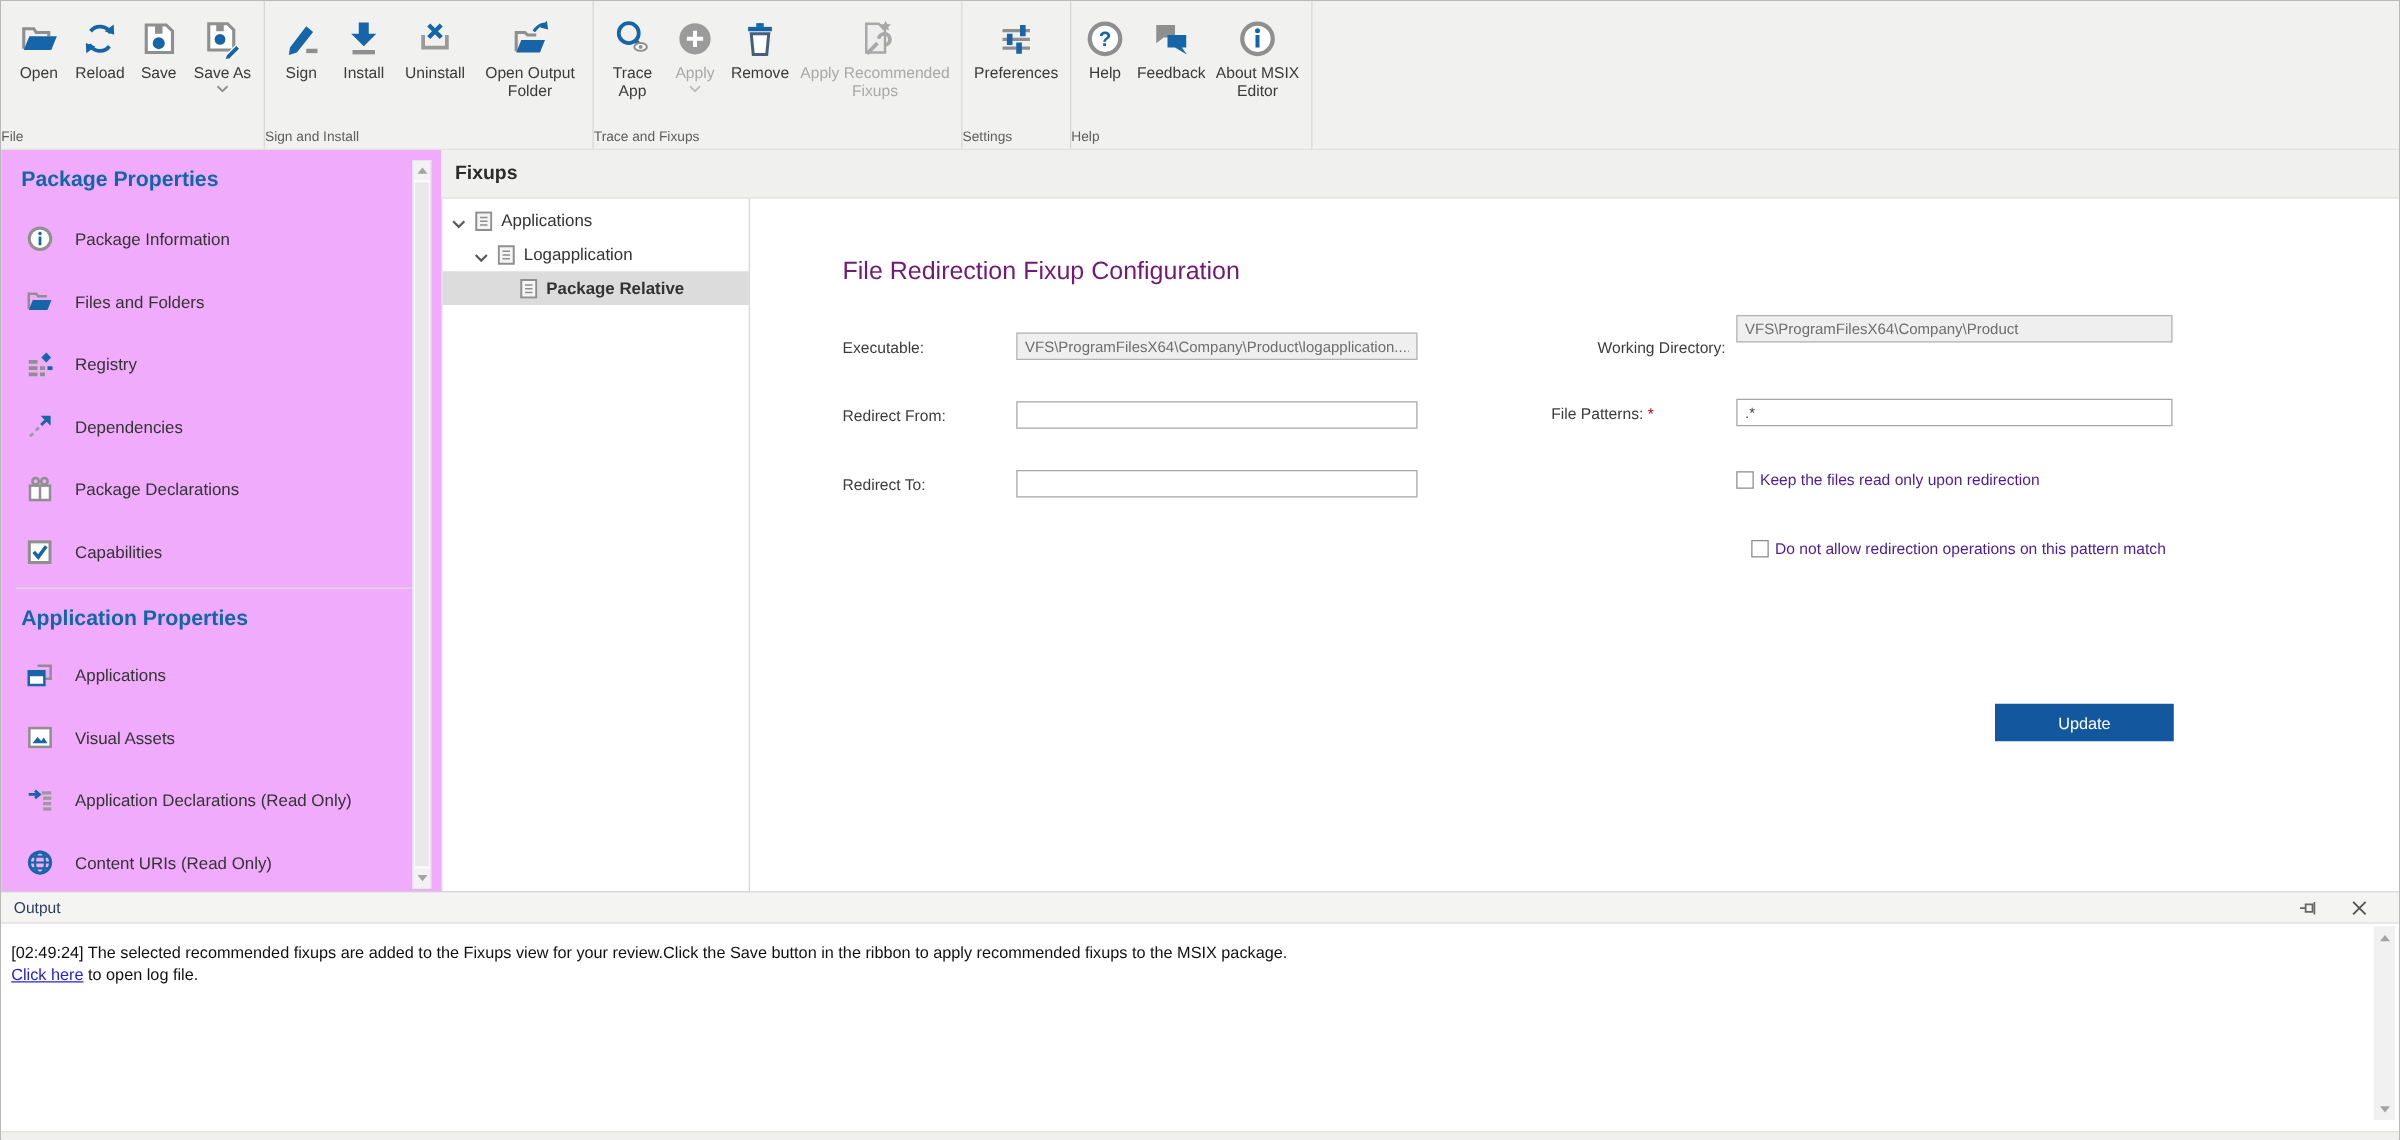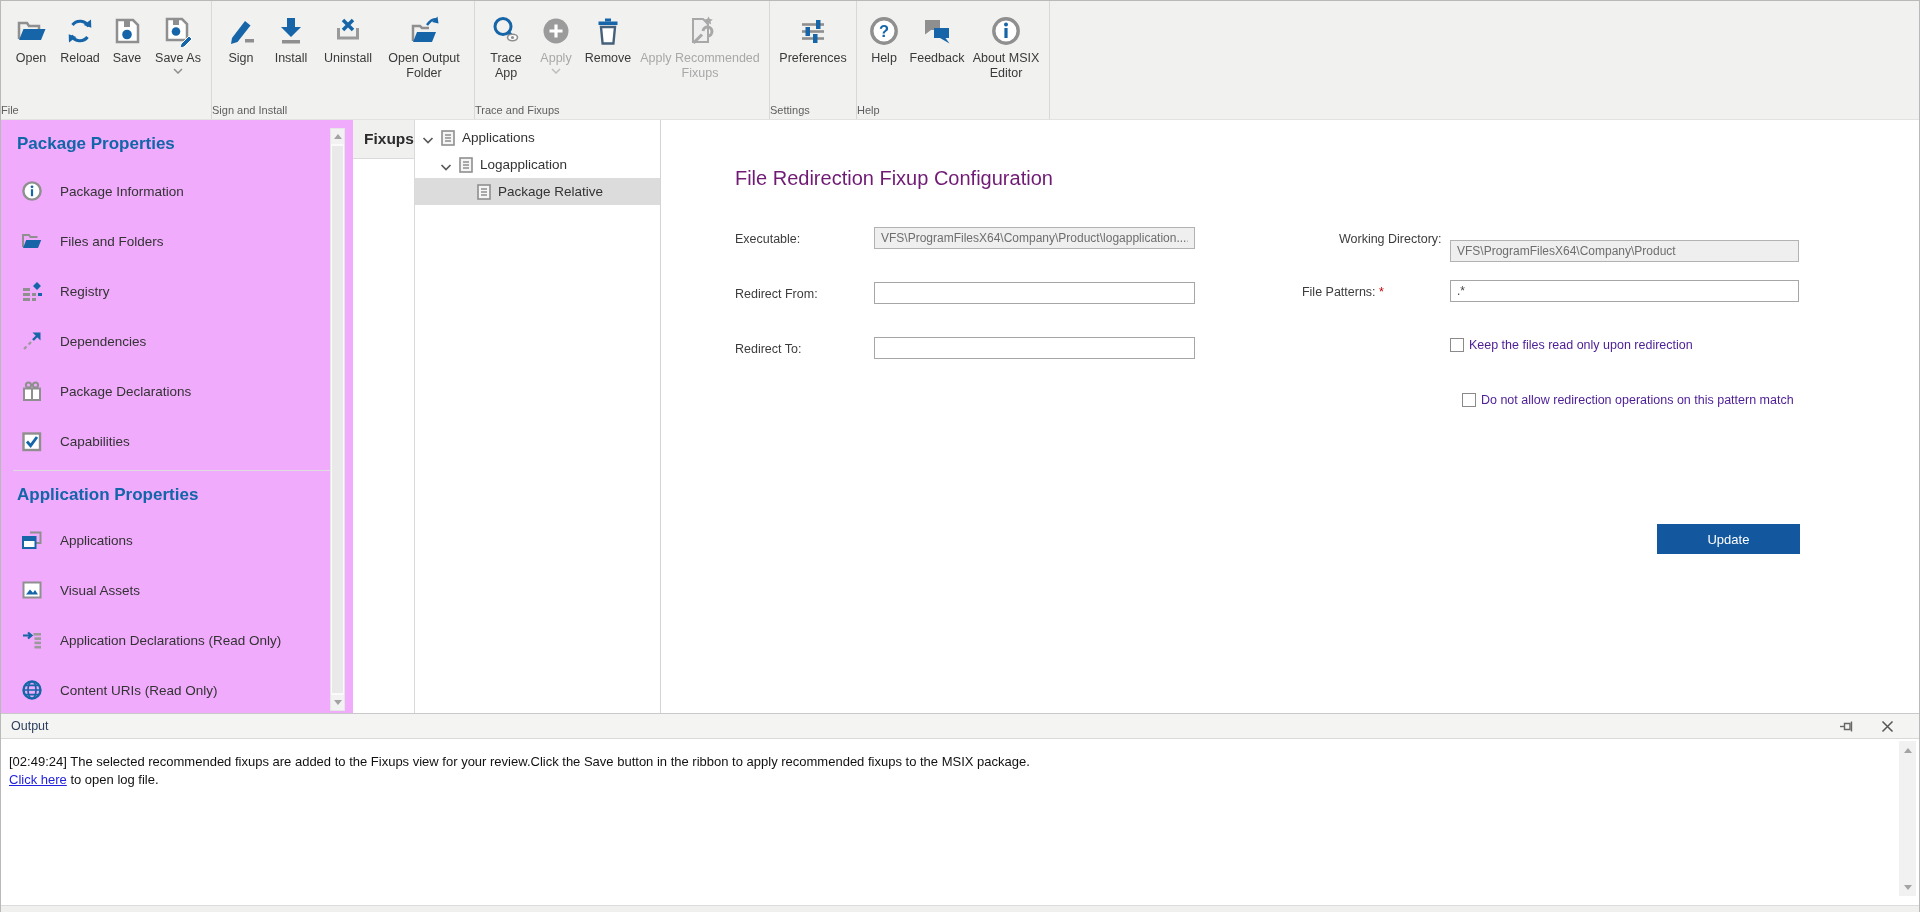--- a/index.html
+++ b/index.html
@@ -28,31 +28,31 @@
   .sb-item .sicon { width:22px; height:22px; margin-right:17px; flex:none; display:flex; }
   .sb-item .slabel { font-size:13.5px; color:#333; white-space:nowrap; }
   .sb-divider { border-top:1px solid #dcdcdc; margin:4px 12px 0 12px; }
   .sb-scroll { position:absolute; top:8px; bottom:2px; right:8px; width:15px; background:#fafafa; border:1px solid #e6e6e6; }
   .sb-thumb { position:absolute; top:17px; bottom:17px; left:1px; right:1px; background:#e9e9e9; }
   .sbtn { position:absolute; left:0; right:0; height:15px; background:#f2f2f2; display:flex; align-items:center; justify-content:center; }
   .sbtn.up{top:0}.sbtn.down{bottom:0}
   .tri-up { width:0;height:0;border-left:4px solid transparent;border-right:4px solid transparent;border-bottom:5px solid #a3a3a3; }
   .tri-down { width:0;height:0;border-left:4px solid transparent;border-right:4px solid transparent;border-top:5px solid #a3a3a3; }
 
-  .main { flex:1; display:flex; flex-direction:row; }
+  .main { flex:1; display:flex; flex-direction:column; }
   .main-header { height:39px; background:#f0f0ef; display:flex; align-items:center; padding-left:11px; font-size:15.5px; font-weight:bold; color:#2b2b2b; border-bottom:1px solid #dadada; flex:none; }
   .main-body { flex:1; display:flex; background:#fff; border-left:1px solid #dadada; }
 
   .tree { width:246px; border-right:1px solid #d4d4d4; padding-top:4px; flex:none; }
   .trow { height:27px; display:flex; align-items:center; font-size:13.5px; color:#333; cursor:default; }
   .trow .tchev { width:12px; height:9px; margin-right:7px; flex:none; }
   .trow .ticon { width:14px; height:16px; margin-right:7px; flex:none; }
   .trow.lvl0 { padding-left:7px; }
   .trow.lvl1 { padding-left:25px; }
-  .trow.lvl2 { padding-left:62px; }
+  .trow.lvl2 { padding-left:62px;font-weight:bold; }
   .trow.selected { background:#dcdcdc; }
 
   .form { flex:1; position:relative; background:#fff; }
   .form-title { position:absolute; font-size:20px; font-weight:normal; color:#701a75; }
   .flabel { position:absolute; font-size:12.5px; color:#3c3c3c; white-space:nowrap; }
   .req { color:#c00000; }
   .tb { position:absolute; height:22px; border:1px solid #a6a6a6; background:#fff; font-family:"Liberation Sans",sans-serif; font-size:12px; color:#444; padding:2px 6px; }
   .tb.dis { background:#efefef; border-color:#b2b2b2; color:#6e6e6e; }
   .cbrow { position:absolute; display:flex; align-items:center; cursor:default; }
   .cbox { width:14px; height:14px; border:1px solid #8a8a8a; background:#fff; margin-right:5px; flex:none; }
@@ -460,21 +460,21 @@
           </div>
         </div>
 
         <div class="form">
           <div class="form-title" style="left:74px;top:47px;">File Redirection Fixup Configuration</div>
 
           <span class="flabel" style="left:74px;top:112px;">Executable:</span>
           <input class="tb dis" style="left: 213px; top: 107px; width: 321px;" readonly="" value="VFS\ProgramFilesX64\Company\Product\logapplication....">
 
           <span class="flabel" style="left:641px;top:112px;margin-left:37px;">Working Directory:</span>
-          <input class="tb dis" style="left: 789px; top: 120px; width: 349px;" readonly="" value="VFS\ProgramFilesX64\Company\Product">
+          <input class="tb dis" style="left: 789px; top: 93px; width: 349px;" readonly="" value="VFS\ProgramFilesX64\Company\Product">
 
           <span class="flabel" style="left:74px;top:167px;">Redirect From:</span>
           <input class="tb" style="left: 213px; top: 162px; width: 321px;" value="">
 
           <span class="flabel" style="left:641px;top:165px;"><span>File Patterns:</span> <span class="req">*</span></span>
           <input class="tb" style="left: 789px; top: 160px; width: 349px;" value=".*">
 
           <span class="flabel" style="left:74px;top:222px;">Redirect To:</span>
           <input class="tb" style="left: 213px; top: 217px; width: 321px;" value="">
 

